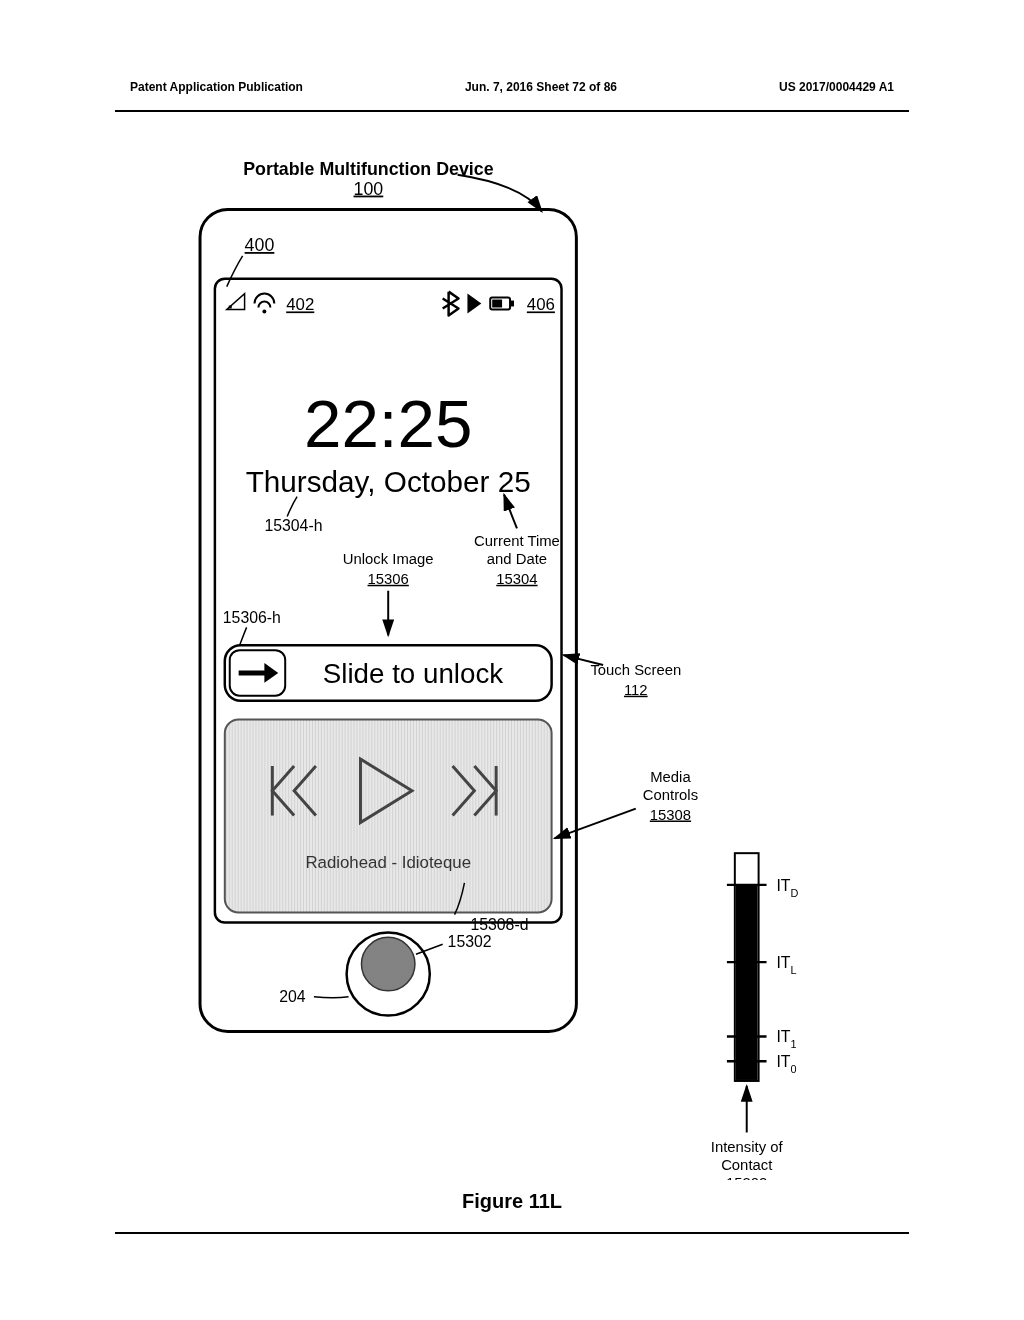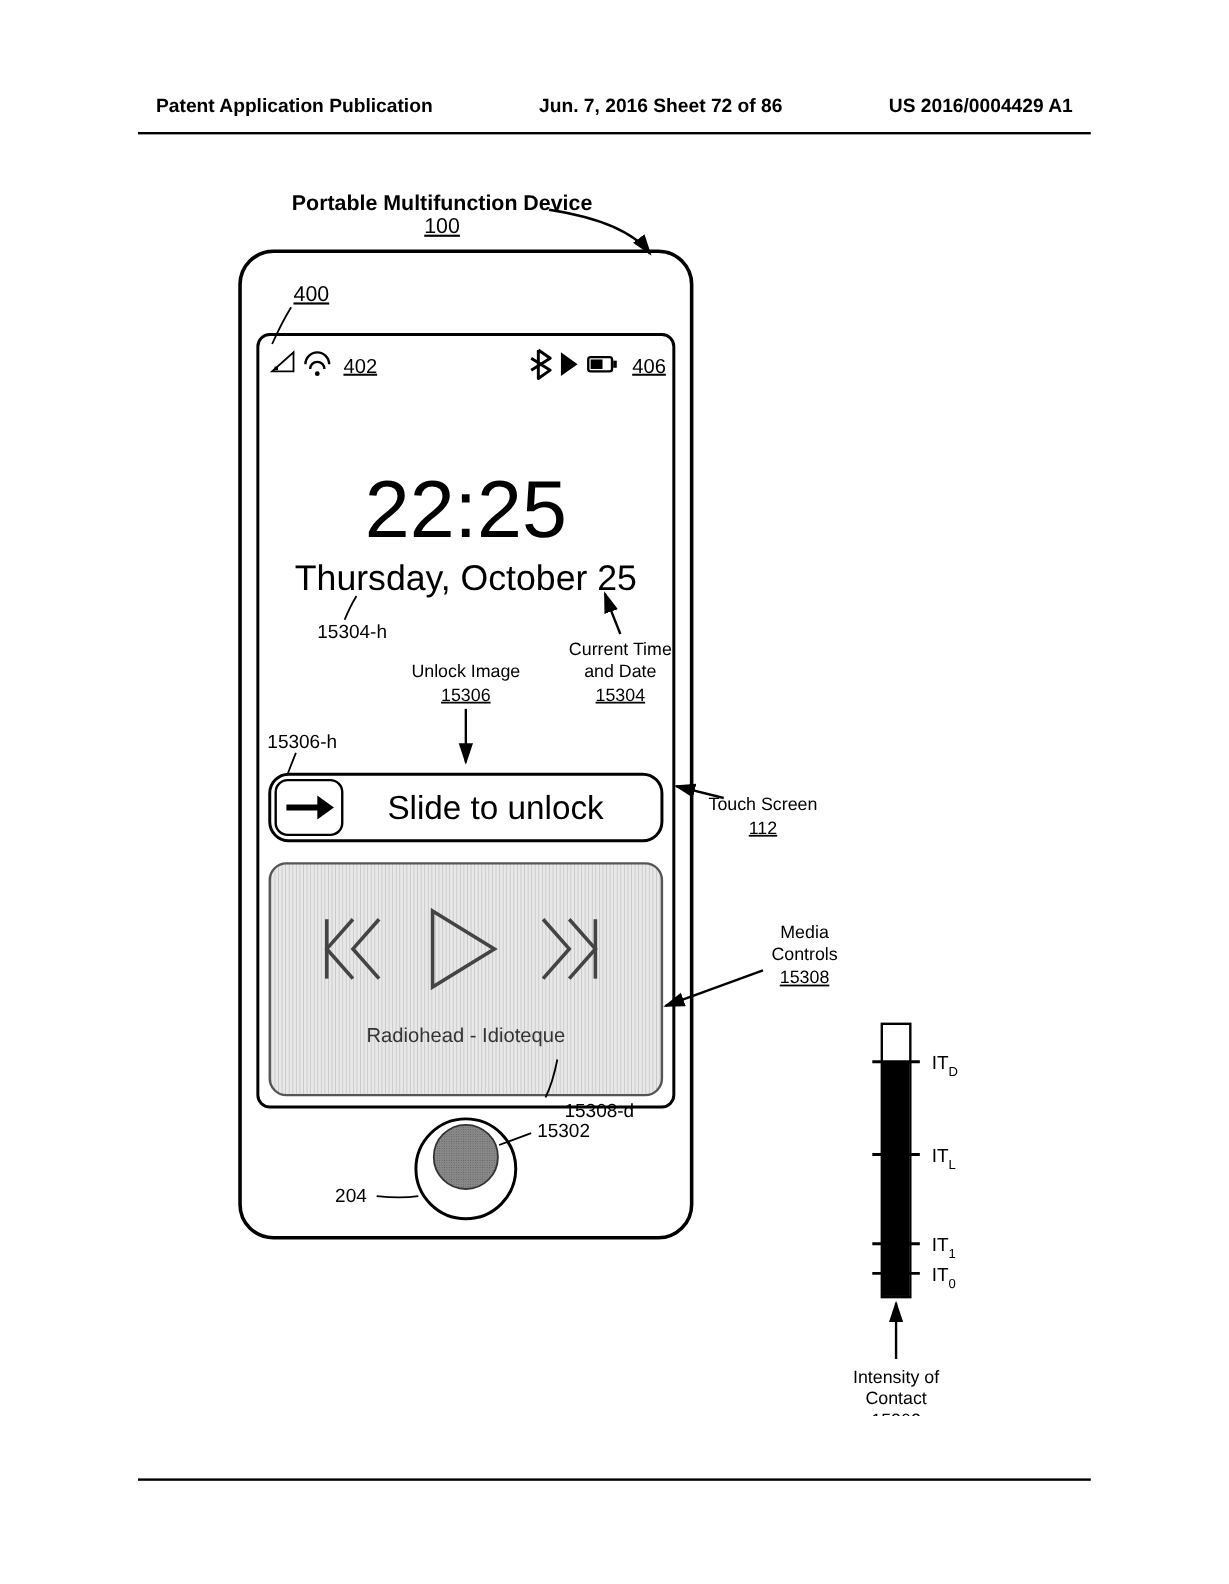--- a/index.html
+++ b/index.html
@@ -16,21 +16,21 @@
     height: 1320px;
   }
   .header {
     position: absolute;
     top: 80px;
     left: 130px;
     right: 130px;
     display: flex;
     justify-content: space-between;
     font-weight: bold;
-    font-size: 16px;
+    font-size: 12px;
   }
   .top-line {
     position: absolute;
     top: 110px;
     left: 115px;
     right: 115px;
     border-top: 2.5px solid #000;
   }
   .bottom-line {
     position: absolute;
@@ -57,21 +57,21 @@
   }
 </style>
 </head>
 <body>
 
 <div class="page">
 
   <div class="header">
     <span>Patent Application Publication</span>
     <span>Jun. 7, 2016  Sheet 72 of 86</span>
-    <span>US 2016/0004429 A1</span>
+    <span>US 2017/0004429 A1</span>
   </div>
   <div class="top-line"></div>
 
   <div class="figure-wrap">
     <svg viewBox="0 0 800 1040" width="794" height="1030">
       <defs>
         <marker id="arrow" markerWidth="10" markerHeight="10" refX="8" refY="3" orient="auto">
           <path d="M0,0 L9,3 L0,6 Z" fill="#000"></path>
         </marker>
         <pattern id="hatch" patternUnits="userSpaceOnUse" width="3" height="3">
@@ -195,14 +195,15 @@
 
         <path d="M 12 282 Q 12 260 12 235" stroke="#000" fill="none" stroke-width="2" marker-end="url(#arrow)"></path>
         <text x="12" y="302" font-size="15" text-anchor="middle">Intensity of</text>
         <text x="12" y="320" font-size="15" text-anchor="middle">Contact</text>
         <text x="12" y="338" font-size="15" text-anchor="middle">15302</text>
       </g>
 
     </svg>
   </div>
 
+  <div class="fig-caption">Figure 11L</div>
   <div class="bottom-line"></div>
 </div>
 
 </body></html>

